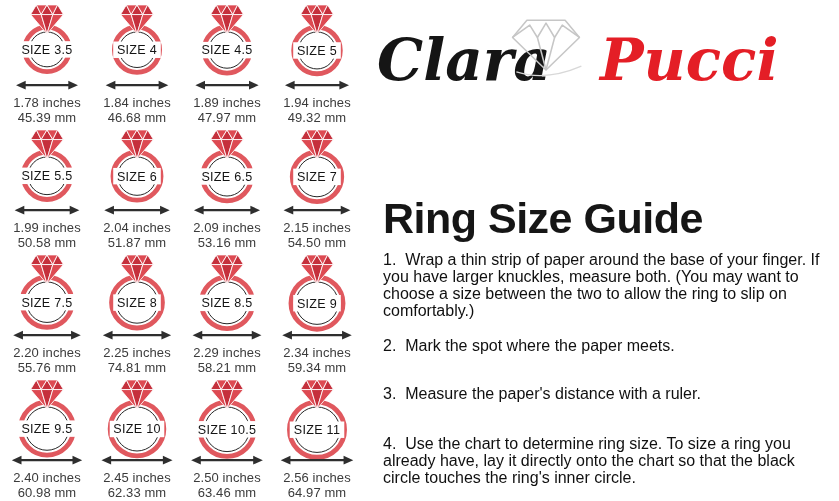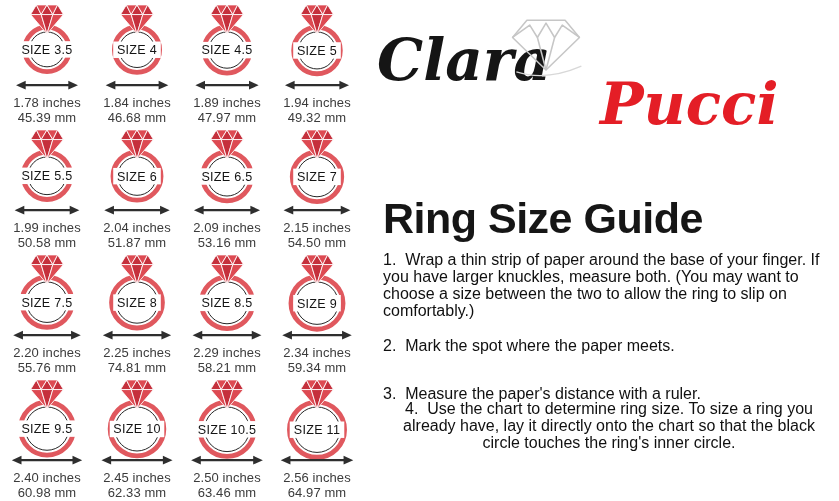--- a/index.html
+++ b/index.html
@@ -22,34 +22,34 @@
     color:#3b3b3b;letter-spacing:0.1px;
   }
   
   .right{position:absolute;left:375px;top:0;width:462px;height:501px;}
   .logo{position:absolute;left:0;top:16px;width:440px;height:100px;}
   .logo-word{
     position:absolute;top:14px;font-family:"DejaVu Serif",serif;
     font-style:italic;font-weight:700;font-size:58px;line-height:60px;white-space:nowrap;
   }
   .logo-clara{left:2px;color:#151515;}
-  .logo-pucci{left:225px;color:#e41e26;margin-top:44px;}
+  .logo-pucci{left:225px;color:#e41e26;}
   .logo-diamond{position:absolute;left:128px;top:0;}
   .guide-title{
     position:absolute;left:8px;top:194px;margin:0;
     font-size:43px;font-weight:700;letter-spacing:-0.5px;color:#161616;
   }
   .step{
     position:absolute;left:8px;width:452px;margin:0;
     font-size:16px;line-height:17px;color:#101010;white-space:pre-wrap;
   }
   .step-1{top:251px;}
   .step-2{top:337px;}
   .step-3{top:385px;}
-  .step-4{top:400px;text-align:center;}
+  .step-4{top:435px;}
 </style>
 </head>
 <body>
 
 <div class="canvas">
 
   <div class="grid" id="ring-grid">
       <div class="cell">
         <svg width="90" height="92" viewBox="0 0 90 92">
           <circle cx="45" cy="49" r="23" fill="none" stroke="#e0585e" stroke-width="5"></circle>

